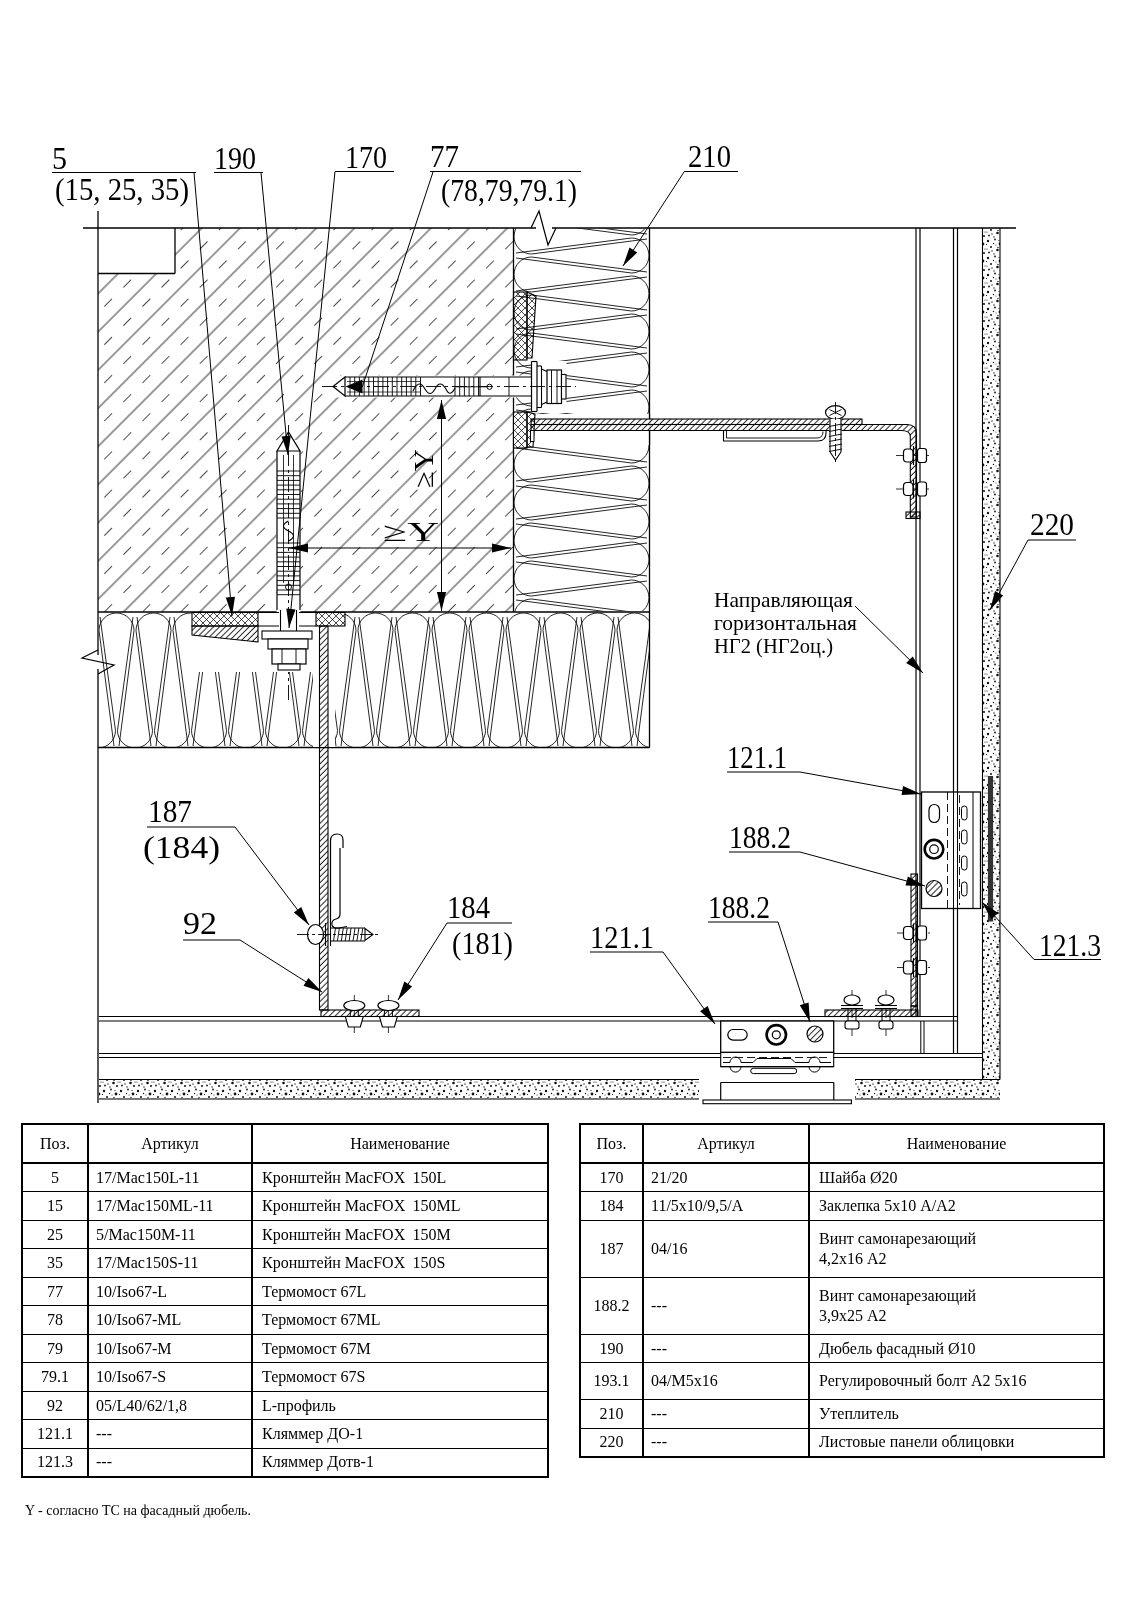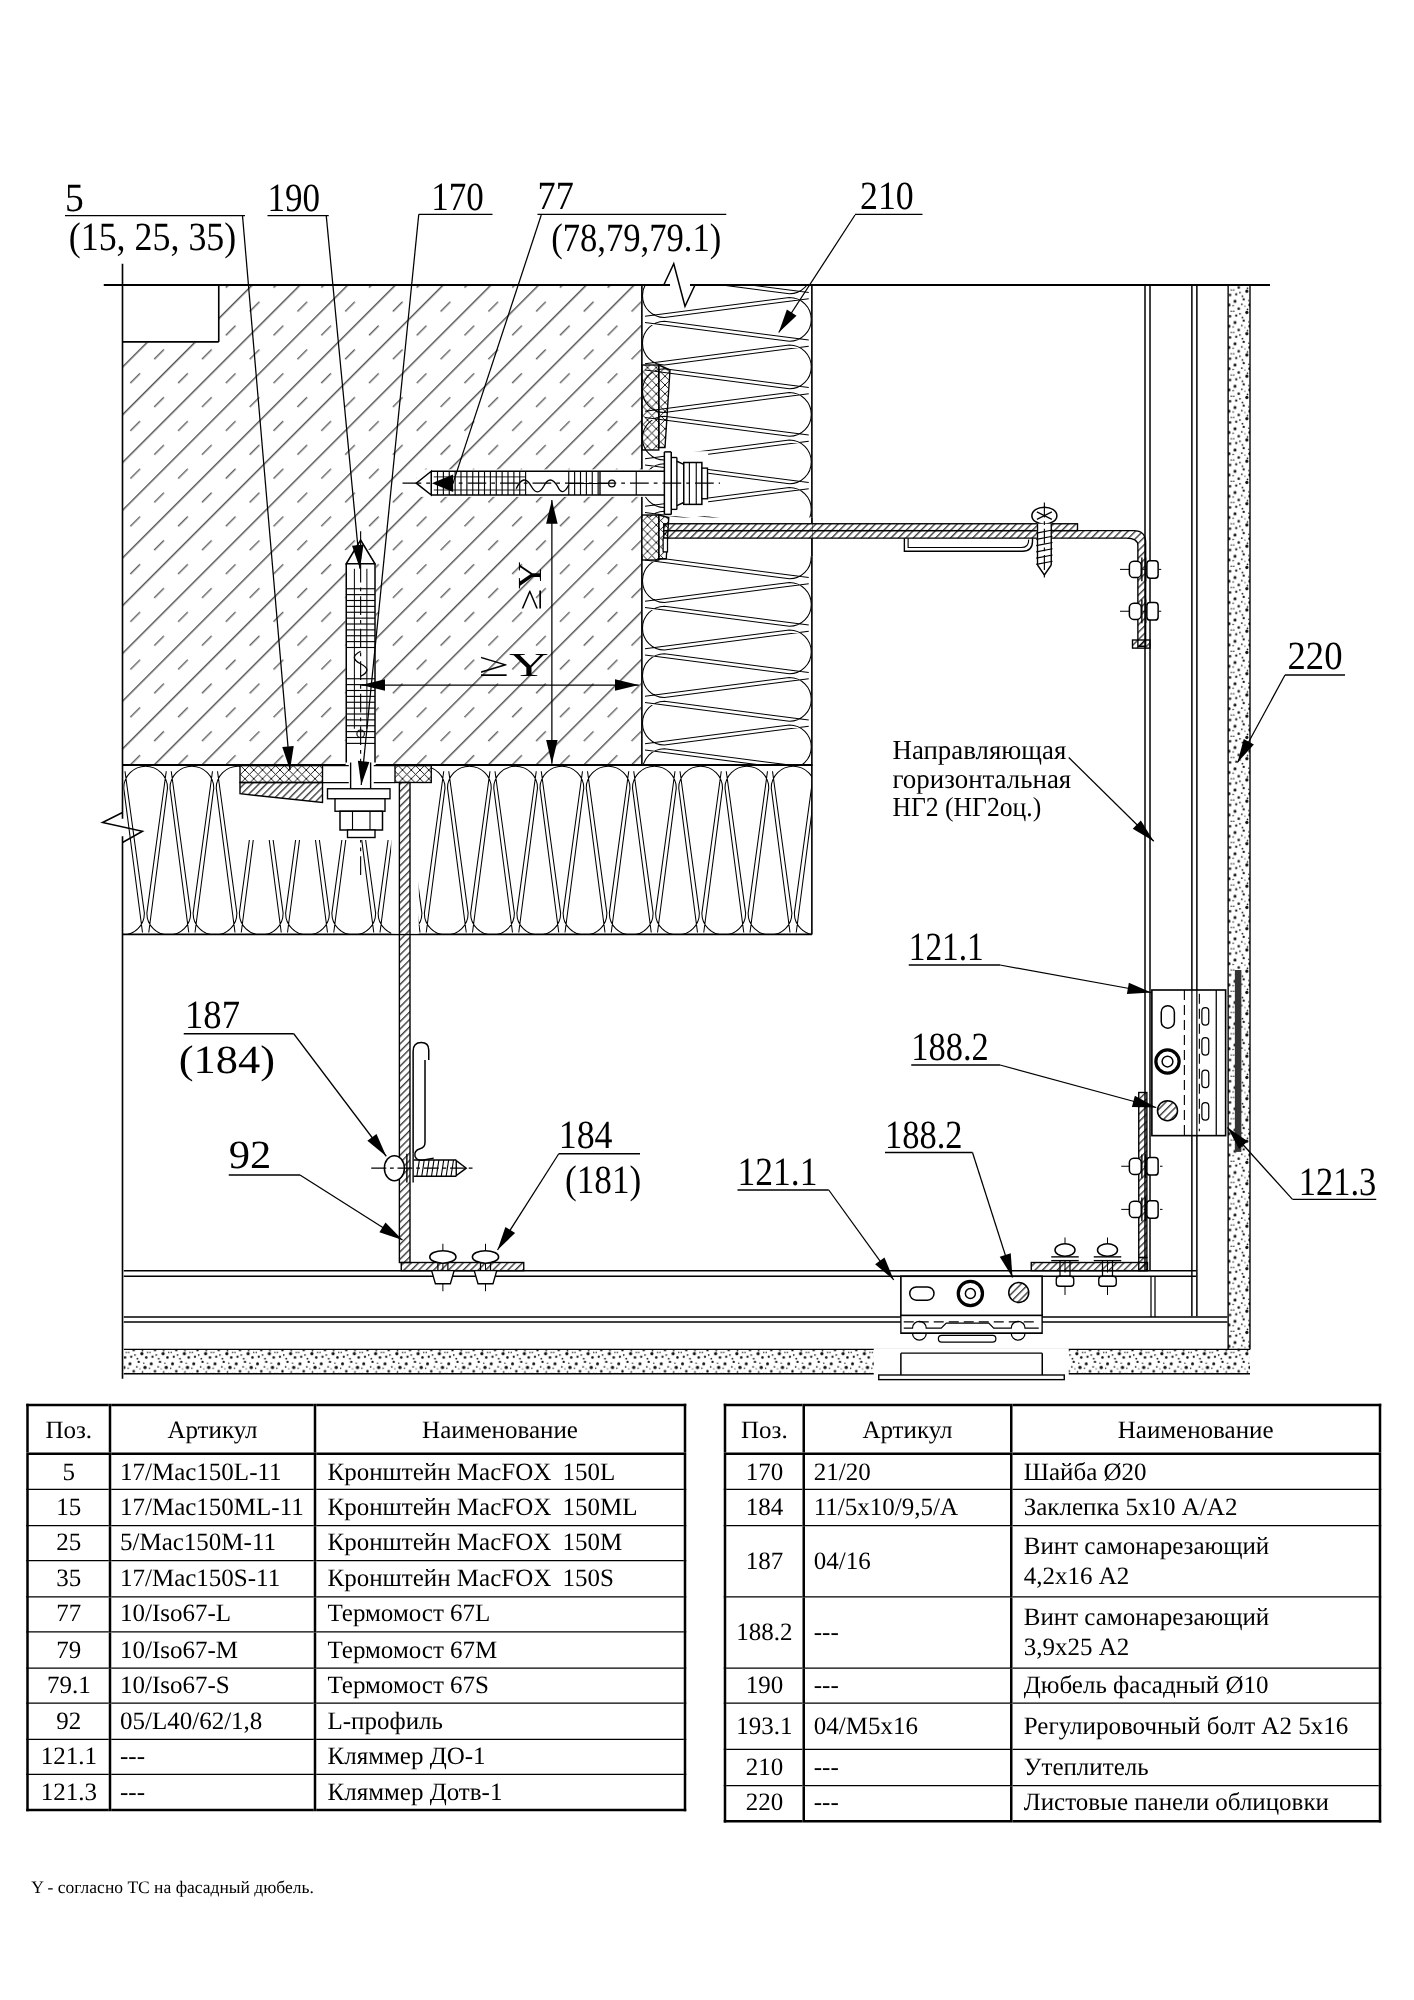--- a/index.html
+++ b/index.html
@@ -1,19 +1,19 @@
 <!DOCTYPE html>
 <html><head><meta charset="utf-8">
 <style>
 html,body{margin:0;padding:0;background:#fff;}
 #page{position:relative;width:1131px;height:1600px;background:#fff;overflow:hidden;
       font-family:"Liberation Serif",serif;}
 #page svg{position:absolute;left:0;top:0;}
 table.spec{position:absolute;border-collapse:collapse;table-layout:fixed;
-  border:2.5px solid #000;font-family:"Liberation Serif",serif;font-size:20px;color:#000;}
+  border:2.5px solid #000;font-family:"Liberation Serif",serif;font-size:16px;color:#000;}
 table.spec td{border:1px solid #000;padding:0;line-height:1.2;overflow:hidden;white-space:nowrap;}
 table.spec td+td{border-left:2px solid #000;}
 table.spec tr.hdr td{border-bottom:2.5px solid #000;text-align:center;}
 table.spec td.c{text-align:center;}
 table.spec td.l2{padding-left:7px;}
 table.spec td.l3{padding-left:9px;}
 #fn{position:absolute;left:25px;top:1503px;font-size:14px;color:#000;}
 </style></head>
 <body>
 <div id="page">
@@ -418,20 +418,25 @@
           <td class="c">35</td>
           <td class="l2">17/Mac150S-11</td>
           <td class="l3">Кронштейн MacFOX  150S</td>
         </tr>
 <tr style="height:28.5px;">
           <td class="c">77</td>
           <td class="l2">10/Iso67-L</td>
           <td class="l3">Термомост 67L</td>
         </tr>
 <tr style="height:28.5px;">
+          <td class="c">78</td>
+          <td class="l2">10/Iso67-ML</td>
+          <td class="l3">Термомост 67ML</td>
+        </tr>
+<tr style="height:28.5px;">
           <td class="c">79</td>
           <td class="l2">10/Iso67-M</td>
           <td class="l3">Термомост 67M</td>
         </tr>
 <tr style="height:28.5px;">
           <td class="c">79.1</td>
           <td class="l2">10/Iso67-S</td>
           <td class="l3">Термомост 67S</td>
         </tr>
 <tr style="height:28.5px;">

